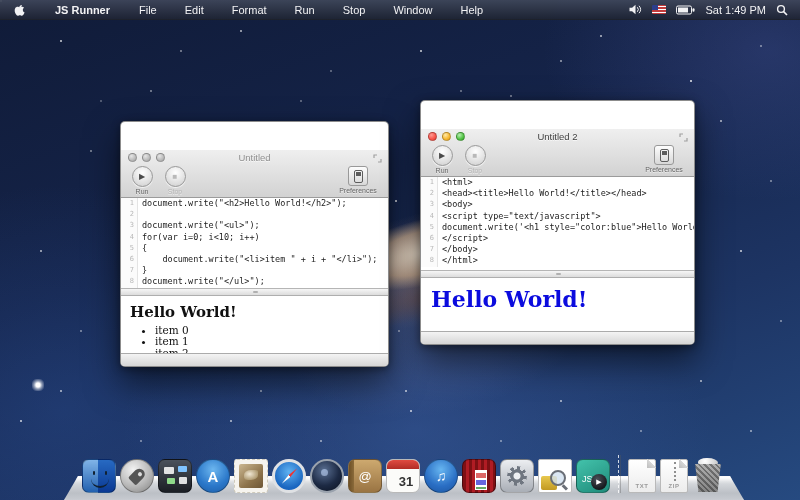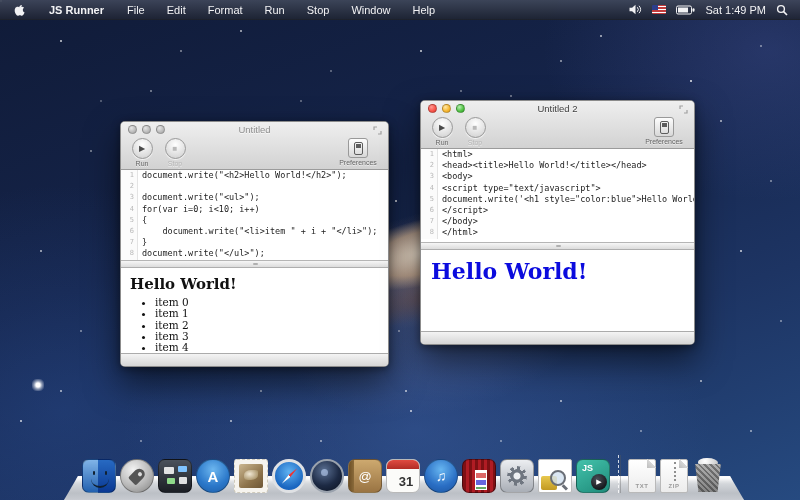--- a/index.html
+++ b/index.html
@@ -30,36 +30,36 @@
     405px 390px 0 rgba(255,255,255,.8),300px 100px 0 rgba(255,255,255,.4),560px 60px 0 rgba(255,255,255,.6),
     180px 50px 0 rgba(255,255,255,.5),100px 100px 0 rgba(255,255,255,.35),460px 90px 0 rgba(255,255,255,.45),
     260px 390px 0 rgba(255,255,255,.6),60px 390px 0 rgba(255,255,255,.7),750px 430px 0 rgba(255,255,255,.6);}
   .stars{position:absolute;inset:0;}
   .bigstar{position:absolute;left:32px;top:379px;width:12px;height:12px;
     background:radial-gradient(circle,#fff 0 2px,rgba(255,255,255,.5) 4px,transparent 7px);}
   
   .menubar{position:absolute;left:0;top:0;right:0;height:19px;z-index:60;display:flex;align-items:center;
     background:linear-gradient(rgba(62,70,90,.95),rgba(30,36,52,.95));
     border-bottom:1px solid rgba(0,0,0,.5);color:#f2f2f4;font-size:11px;}
-  .mb-left{display:flex;align-items:center;gap:4px;}
+  .mb-left{display:flex;align-items:center;gap:10px;}
   .mb-apple{padding:0 10px 0 14px;display:flex;align-items:center;}
   .mb-app{font-weight:bold;padding:0 10px;}
   .mb-item{padding:0 9px;text-align:right;}
   .mb-right{margin-left:auto;display:flex;align-items:center;gap:10px;padding-right:12px;}
   .flag{width:14px;height:9px;background:
       linear-gradient(#2c3e8c,#2c3e8c) left top/6px 5px no-repeat,
       repeating-linear-gradient(#c23b3b 0 1px,#fff 1px 2px,#c23b3b 2px 3px);border-radius:1px;}
   .clock{white-space:nowrap;}
   
   .win{position:absolute;border-radius:5px;overflow:hidden;display:flex;flex-direction:column;
     border:1px solid rgba(0,0,0,.45);box-shadow:0 16px 34px rgba(0,0,0,.55),0 2px 8px rgba(0,0,0,.4);
     background:#fff;z-index:20;}
   .w-left{left:120px;top:121px;width:267px;height:244px;}
   .w-right{left:420px;top:100px;width:273px;height:243px;z-index:21;}
-  .win-head{background:linear-gradient(#efefef,#d2d2d2);border-bottom:1px solid #9b9b9b;flex:0 0 auto;}
+  .win-head{background:linear-gradient(#efefef,#d2d2d2);border-bottom:1px solid #9b9b9b;flex:0 0 auto;margin-top:28px;}
   .titlebar{position:relative;height:15px;display:flex;align-items:center;}
   .title{position:absolute;left:0;right:0;text-align:center;font-size:9.5px;color:#3e3e3e;
     text-shadow:0 1px 0 rgba(255,255,255,.7);}
   .inactive .title{color:#8f8f8f;}
   .lights{display:flex;gap:5px;padding-left:7px;z-index:2;}
   .light{width:9px;height:9px;border-radius:50%;border:1px solid rgba(0,0,0,.25);box-sizing:border-box;}
   .lr{background:radial-gradient(circle at 35% 30%,#ff9a92,#f8544a 60%,#d93b32);}
   .ly{background:radial-gradient(circle at 35% 30%,#ffe9a8,#f7b730 60%,#de9c1e);}
   .lg{background:radial-gradient(circle at 35% 30%,#b7efb2,#51c244 60%,#35a32a);}
   .lgrey{background:radial-gradient(circle at 35% 30%,#e6e6e6,#b4b4b4 70%);}
@@ -170,21 +170,21 @@
       repeating-conic-gradient(#6f7680 0 22deg,rgba(0,0,0,0) 22deg 45deg);}
   .ic-preview{background:#fff;border:1px solid #bbb;border-radius:2px;box-sizing:border-box;position:relative;}
   .ic-preview .gold{position:absolute;left:2px;bottom:2px;width:16px;height:14px;
     background:linear-gradient(#e8c84e,#c29a22);border-radius:2px;}
   .ic-preview .loupe{position:absolute;right:5px;bottom:6px;width:12px;height:12px;border:2.5px solid #6a6f77;
     border-radius:50%;background:rgba(210,225,240,.8);}
   .ic-preview .loupe::after{content:"";position:absolute;right:-4px;bottom:-4px;width:6px;height:2.5px;
     background:#6a6f77;transform:rotate(45deg);}
   .ic-js{background:linear-gradient(150deg,#43c2ab,#1f8b7a);border:1px solid rgba(0,0,0,.35);box-sizing:border-box;
     position:relative;color:#fff;}
-  .ic-js .jslbl{position:absolute;left:5px;top:3px;font-size:9px;font-weight:bold;text-align:center;}
+  .ic-js .jslbl{position:absolute;left:5px;top:14px;font-size:9px;font-weight:normal;text-align:center;}
   .ic-js .play{position:absolute;right:2px;bottom:2px;width:16px;height:16px;border-radius:50%;
     background:radial-gradient(circle at 40% 32%,#4a5058,#17191d 70%);display:flex;align-items:center;
     justify-content:center;color:#fff;font-size:7px;}
   .dock-sep{width:1px;height:38px;margin:0 4px;border-left:1px dashed rgba(255,255,255,.8);
     box-shadow:1px 0 0 rgba(90,90,90,.35);}
   .ic-doc{width:28px;height:34px;background:linear-gradient(#ffffff,#ececec);border:1px solid #b9b9b9;
     box-sizing:border-box;border-radius:2px;position:relative;display:flex;align-items:flex-end;
     justify-content:center;}
   .ic-doc::before{content:"";position:absolute;right:-1px;top:-1px;width:9px;height:9px;
     background:linear-gradient(225deg,transparent 0 49%,#d6d6d6 50%,#bdbdbd 100%);}

